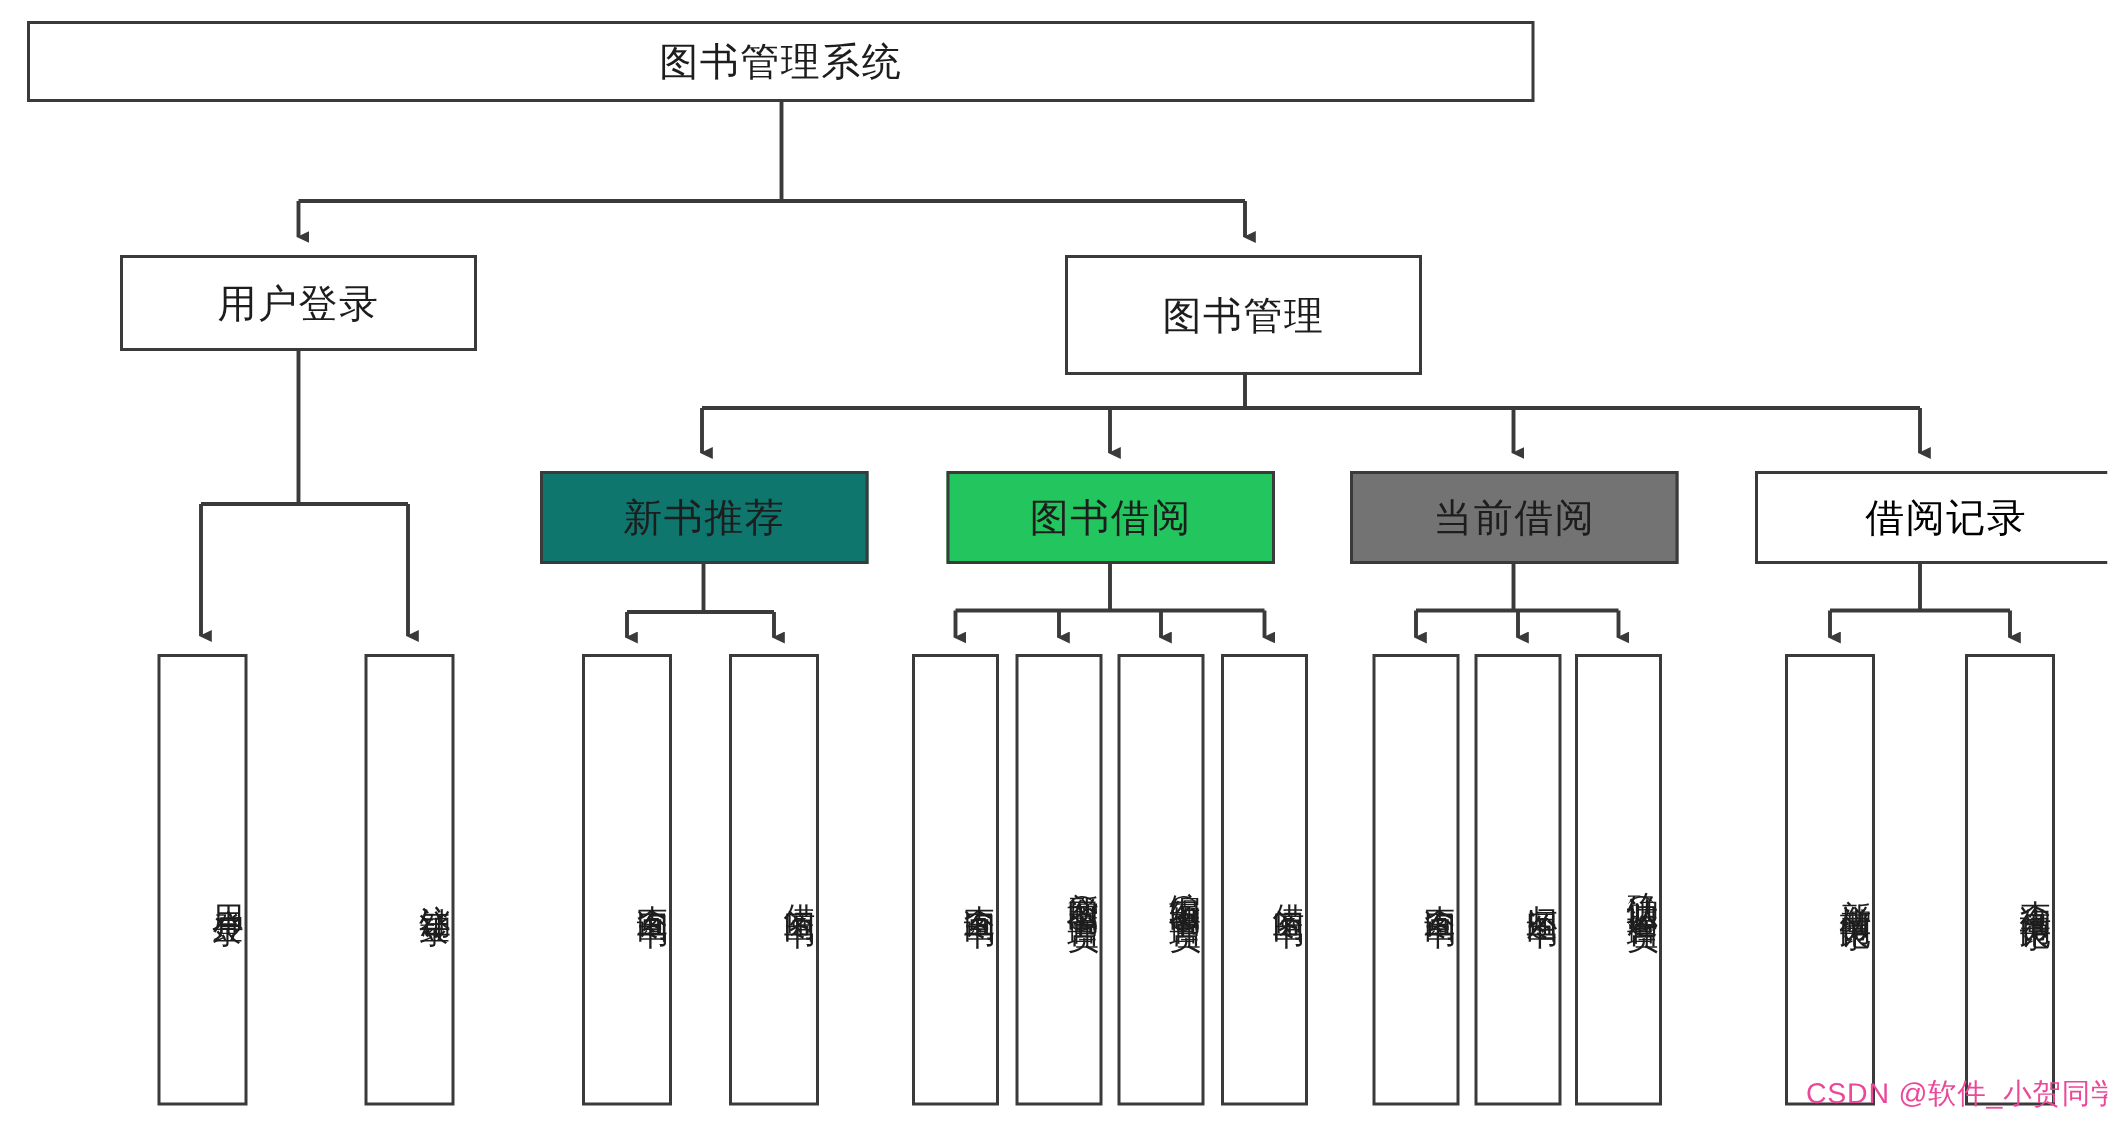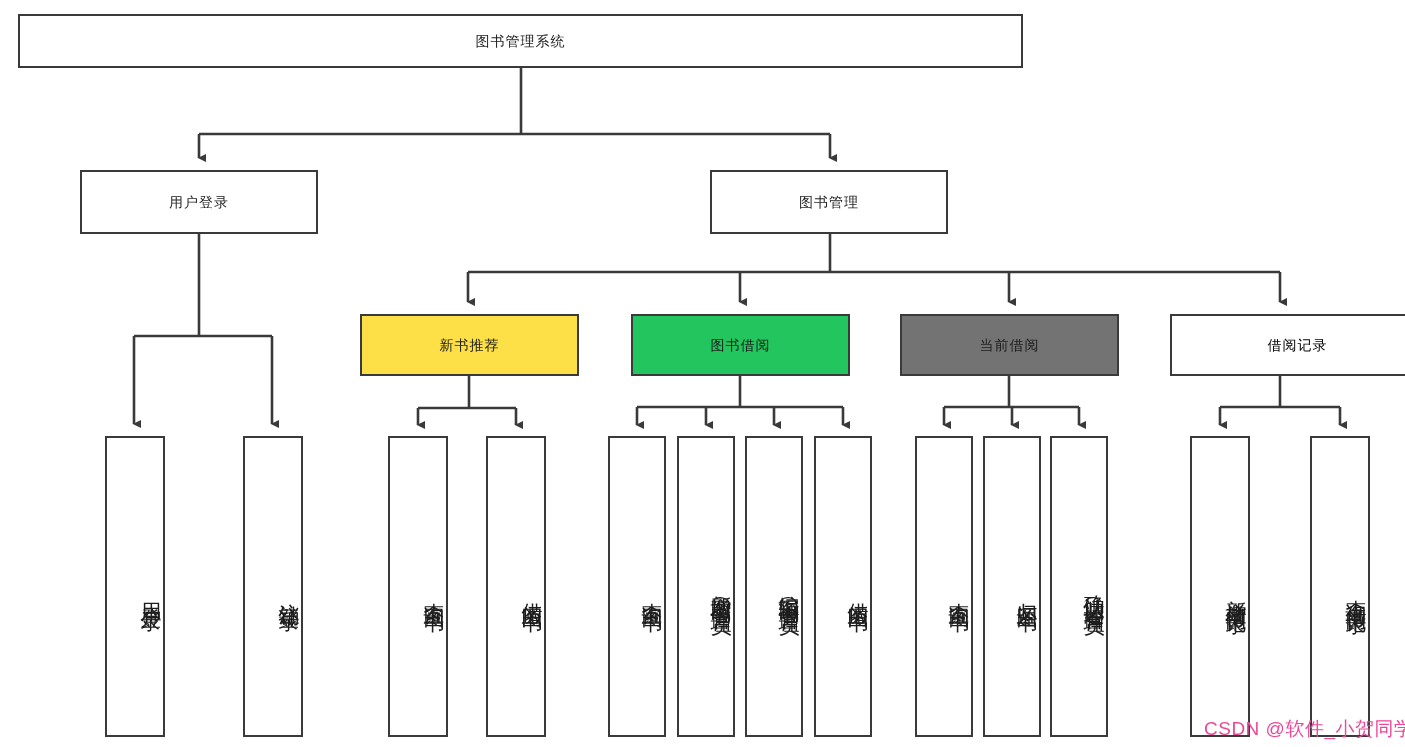--- a/index.html
+++ b/index.html
@@ -31,21 +31,21 @@
     box-sizing: border-box;
     border: 2px solid #3a3a3a;
     background: #ffffff;
     display: flex;
     align-items: center;
     justify-content: center;
     color: #1d1d1d;
     line-height: 1.18;
   }
   .node.horizontal {
-    font-size: 14px;
+    font-size: 26px;
     text-align: center;
     letter-spacing: 1px;
   }
   .node.vertical {
     writing-mode: vertical-rl;
     text-orientation: upright;
     font-size: 21px;
     letter-spacing: 3px;
     align-items: flex-start;
     justify-content: center;
@@ -122,25 +122,25 @@
     </g>
   </svg>
 
   <div class="node horizontal node-root" id="node-root" style="left: 18px; top: 14px; width: 1005px; height: 54px; border-color: rgb(58, 58, 58); background: rgb(255, 255, 255); color: rgb(29, 29, 29);">
     <span>图书管理系统</span>
   </div>
 
   <div class="node horizontal" id="node-l2-0" style="left: 80px; top: 170px; width: 238px; height: 64px; border-color: rgb(58, 58, 58); background: rgb(255, 255, 255); color: rgb(29, 29, 29);">
     <span>用户登录</span>
   </div>
-  <div class="node horizontal" id="node-l2-1" style="left: 710px; top: 170px; width: 238px; height: 64px; border-color: rgb(58, 58, 58); background: rgb(255, 255, 255); color: rgb(29, 29, 29);">
+  <div class="node horizontal" id="node-l2-1" style="left: 710px; top: 170px; width: 238px; height: 80px; border-color: rgb(58, 58, 58); background: rgb(255, 255, 255); color: rgb(29, 29, 29);">
     <span>图书管理</span>
   </div>
 
-  <div class="node horizontal" id="node-l3-0" style="left: 360px; top: 314px; width: 219px; height: 62px; border-color: rgb(58, 58, 58); background: #fde047; color: rgb(29, 29, 29);">
+  <div class="node horizontal" id="node-l3-0" style="left: 360px; top: 314px; width: 219px; height: 62px; border-color: rgb(58, 58, 58); background: #0f766e; color: rgb(29, 29, 29);">
     <span>新书推荐</span>
   </div>
   <div class="node horizontal" id="node-l3-1" style="left: 631px; top: 314px; width: 219px; height: 62px; border-color: rgb(58, 58, 58); background: #22c55e; color: rgb(29, 29, 29);">
     <span>图书借阅</span>
   </div>
   <div class="node horizontal" id="node-l3-2" style="left: 900px; top: 314px; width: 219px; height: 62px; border-color: rgb(58, 58, 58); background: #737373; color: rgb(29, 29, 29);">
     <span>当前借阅</span>
   </div>
   <div class="node horizontal" id="node-l3-3" style="left: 1170px; top: 314px; width: 255px; height: 62px; border-color: rgb(58, 58, 58); background: rgb(255, 255, 255); color: #000000;">
     <span>借阅记录</span>

